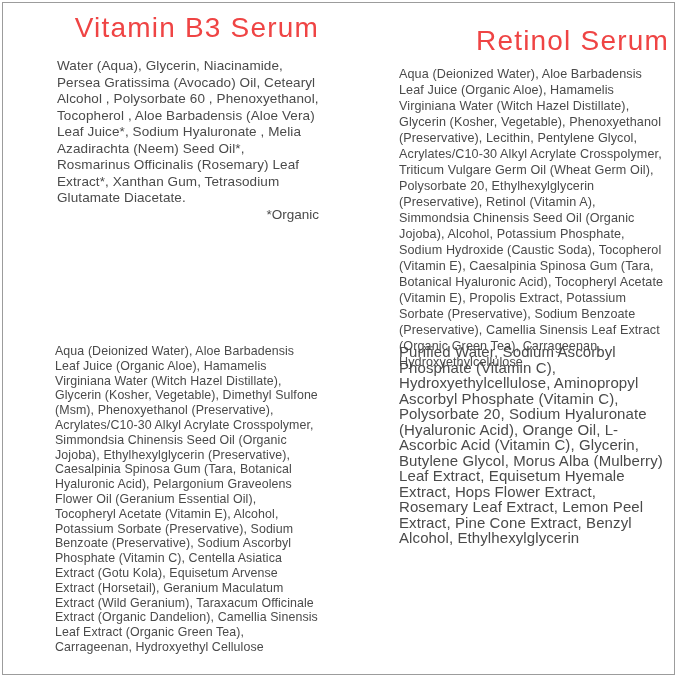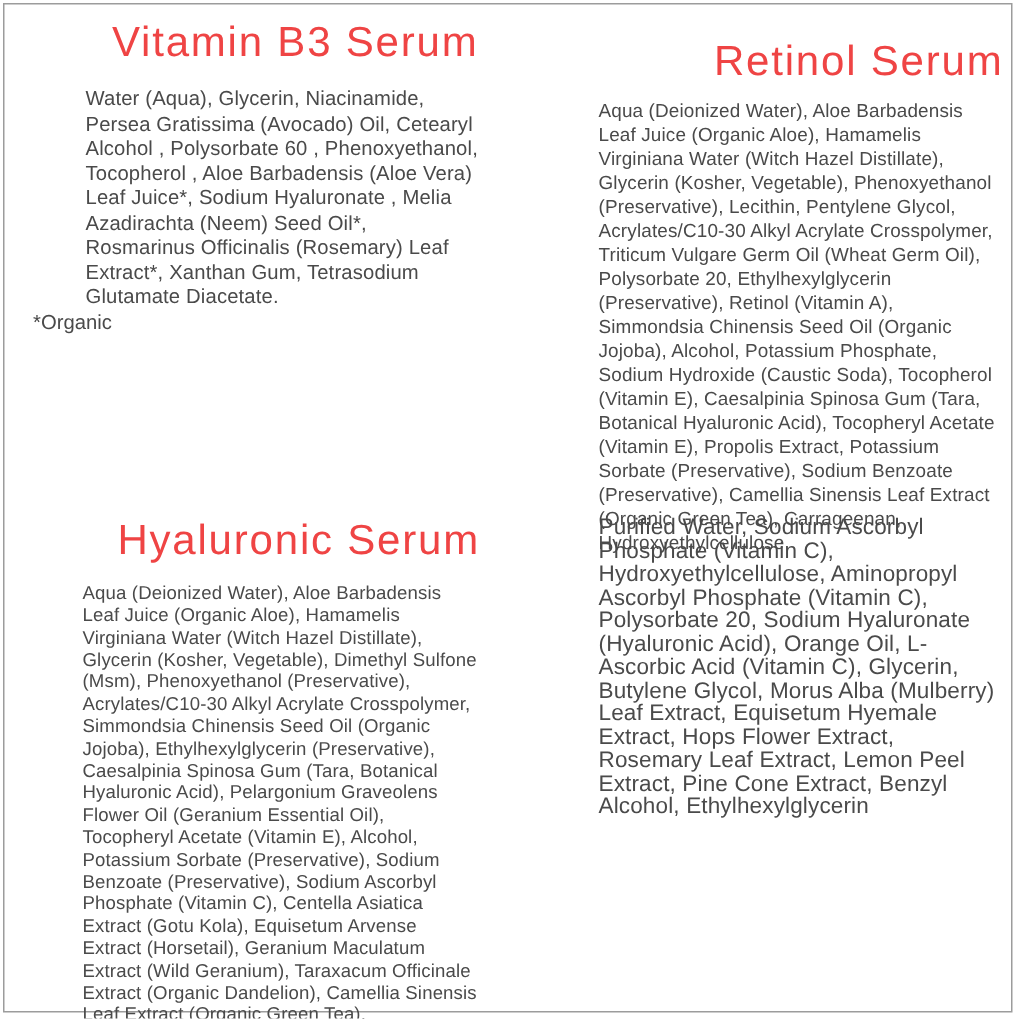--- a/index.html
+++ b/index.html
@@ -32,21 +32,21 @@
   .ingredients {
     color: #4a4a4a;
     letter-spacing: 0.1px;
     margin-left: 35px;
   }
 
   
   #panel-b3 { left: 22px; top: 12px; width: 297px; }
   #panel-b3 .panel-title { margin-bottom: 14px; }
   #panel-b3 .ingredients { font-size: 13.5px; line-height: 16.5px; }
-  #panel-b3 .organic-note { font-size: 13.5px; line-height: 16.5px; color: #4a4a4a; }
+  #panel-b3 .organic-note { font-size: 13.5px; line-height: 16.5px; color: #4a4a4a; text-align: right; }
 
   
   #panel-retinol { left: 364px; top: 25px; width: 305px; }
   #panel-retinol .panel-title { margin-bottom: 9px; }
   #panel-retinol .ingredients { font-size: 12.6px; line-height: 16px; }
 
   
   #panel-hyaluronic { left: 20px; top: 344px; width: 300px; }
   #panel-hyaluronic .panel-title { margin-bottom: 12px; }
   #panel-hyaluronic .ingredients { font-size: 12.4px; line-height: 14.8px; }
@@ -66,19 +66,18 @@
   <p class="ingredients">Water (Aqua), Glycerin, Niacinamide, Persea Gratissima (Avocado) Oil, Cetearyl Alcohol , Polysorbate 60 , Phenoxyethanol, Tocopherol , Aloe Barbadensis (Aloe Vera) Leaf Juice*, Sodium Hyaluronate , Melia Azadirachta (Neem) Seed Oil*, Rosmarinus Officinalis (Rosemary) Leaf Extract*, Xanthan Gum, Tetrasodium Glutamate Diacetate.</p>
   <p class="organic-note">*Organic</p>
 </section>
 
 <section class="panel" id="panel-retinol">
   <h2 class="panel-title">Retinol Serum</h2>
   <p class="ingredients">Aqua (Deionized Water), Aloe Barbadensis Leaf Juice (Organic Aloe), Hamamelis Virginiana Water (Witch Hazel Distillate), Glycerin (Kosher, Vegetable), Phenoxyethanol (Preservative), Lecithin, Pentylene Glycol, Acrylates/C10-30 Alkyl Acrylate Crosspolymer, Triticum Vulgare Germ Oil (Wheat Germ Oil), Polysorbate 20, Ethylhexylglycerin (Preservative), Retinol (Vitamin A), Simmondsia Chinensis Seed Oil (Organic Jojoba), Alcohol, Potassium Phosphate, Sodium Hydroxide (Caustic Soda), Tocopherol (Vitamin E), Caesalpinia Spinosa Gum (Tara, Botanical Hyaluronic Acid), Tocopheryl Acetate (Vitamin E), Propolis Extract, Potassium Sorbate (Preservative), Sodium Benzoate (Preservative), Camellia Sinensis Leaf Extract (Organic Green Tea), Carrageenan, Hydroxyethylcellulose</p>
 </section>
 
 <section class="panel" id="panel-hyaluronic">
-  <h2 class="panel-title">Hyaluronic Serum</h2>
   <p class="ingredients">Aqua (Deionized Water), Aloe Barbadensis Leaf Juice (Organic Aloe), Hamamelis Virginiana Water (Witch Hazel Distillate), Glycerin (Kosher, Vegetable), Dimethyl Sulfone (Msm), Phenoxyethanol (Preservative), Acrylates/C10-30 Alkyl Acrylate Crosspolymer, Simmondsia Chinensis Seed Oil (Organic Jojoba), Ethylhexylglycerin (Preservative), Caesalpinia Spinosa Gum (Tara, Botanical Hyaluronic Acid), Pelargonium Graveolens Flower Oil (Geranium Essential Oil), Tocopheryl Acetate (Vitamin E), Alcohol, Potassium Sorbate (Preservative), Sodium Benzoate (Preservative), Sodium Ascorbyl Phosphate (Vitamin C), Centella Asiatica Extract (Gotu Kola), Equisetum Arvense Extract (Horsetail), Geranium Maculatum Extract (Wild Geranium), Taraxacum Officinale Extract (Organic Dandelion), Camellia Sinensis Leaf Extract (Organic Green Tea), Carrageenan, Hydroxyethyl Cellulose</p>
 </section>
 
 <section class="panel" id="panel-vitc">
   <p class="ingredients">Purified Water, Sodium Ascorbyl Phosphate (Vitamin C), Hydroxyethylcellulose, Aminopropyl Ascorbyl Phosphate (Vitamin C), Polysorbate 20, Sodium Hyaluronate (Hyaluronic Acid), Orange Oil, L-Ascorbic Acid (Vitamin C), Glycerin, Butylene Glycol, Morus Alba (Mulberry) Leaf Extract, Equisetum Hyemale Extract, Hops Flower Extract, Rosemary Leaf Extract, Lemon Peel Extract, Pine Cone Extract, Benzyl Alcohol, Ethylhexylglycerin</p>
 </section>
 
 </body></html>

